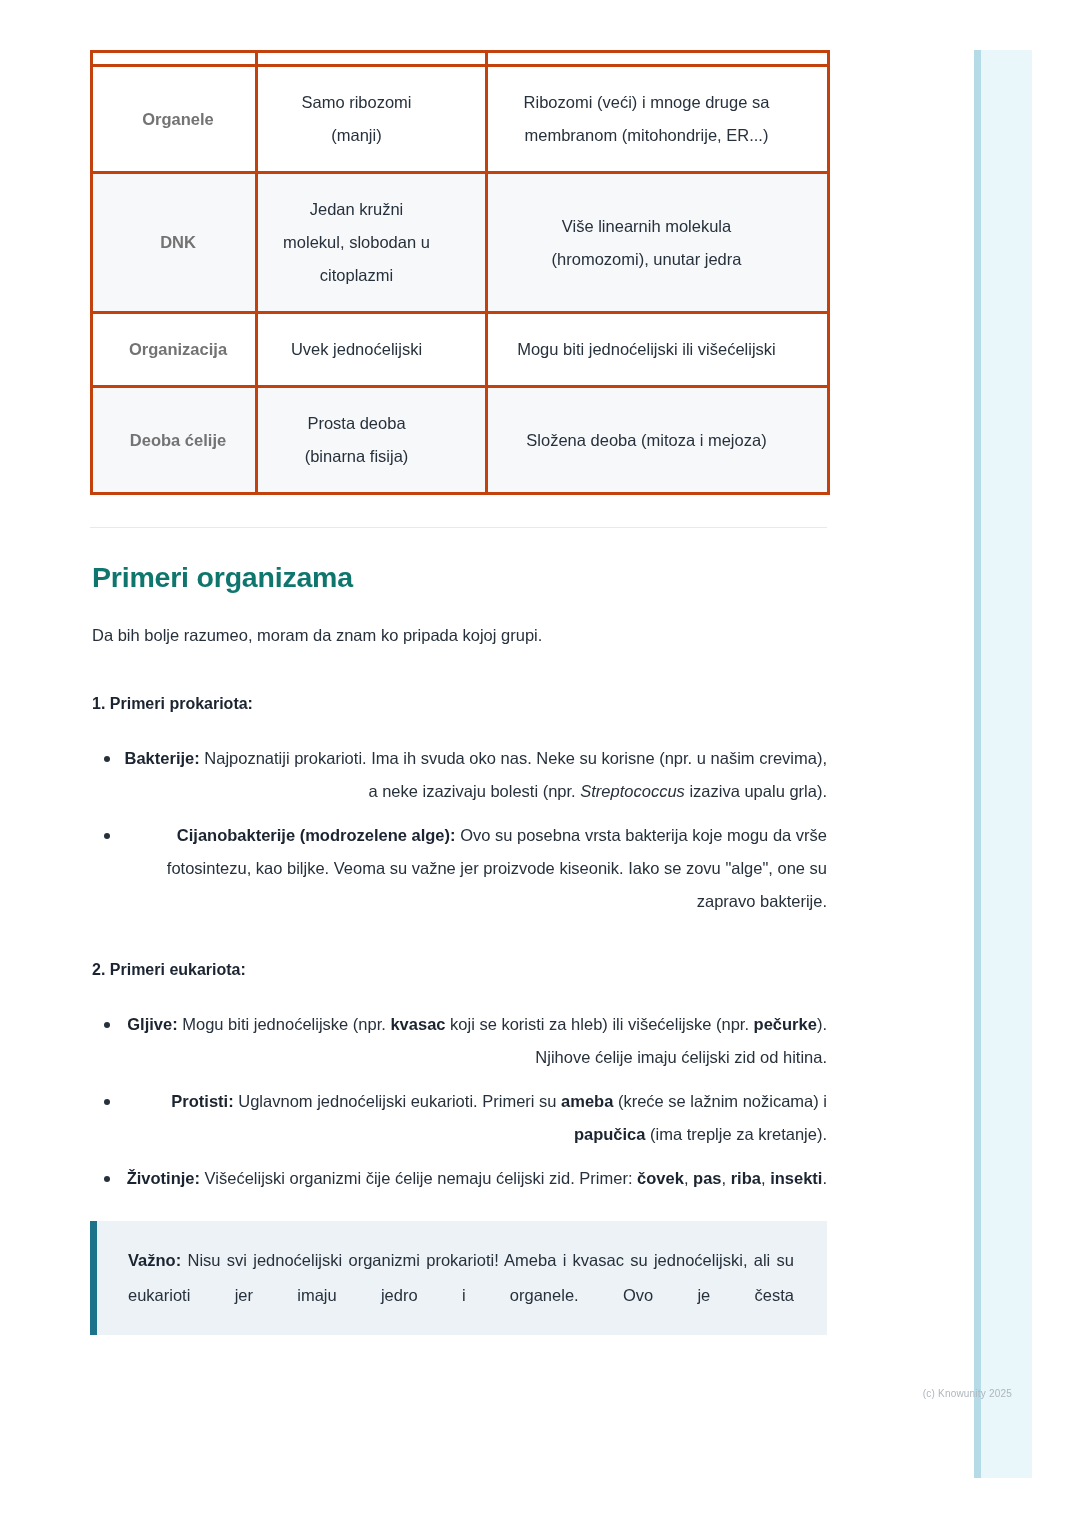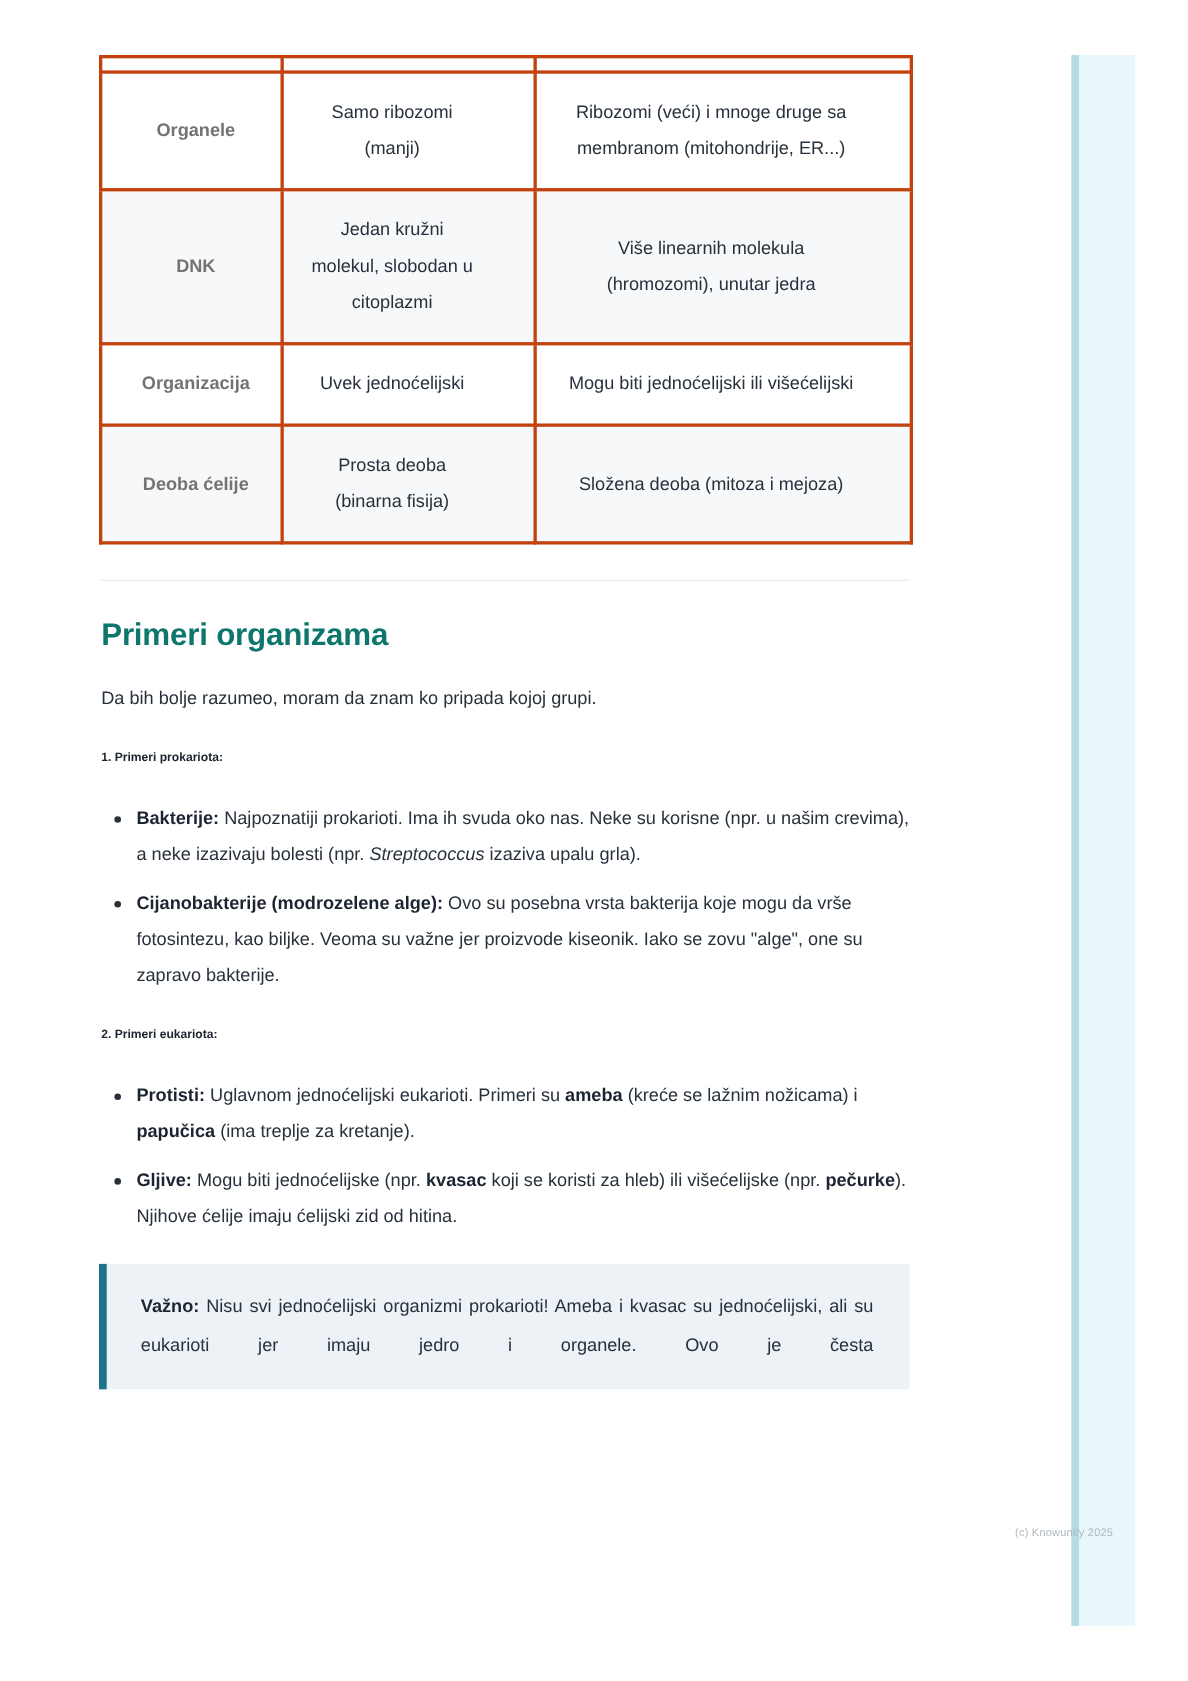--- a/index.html
+++ b/index.html
@@ -62,32 +62,33 @@
     font-weight: 700;
     color: #0f766e;
     letter-spacing: -0.2px;
   }
   p.intro {
     margin: 25px 0 0 2px;
     font-size: 16.5px;
     line-height: 33px;
   }
   p.subheading {
-    margin: 21px 0 0 2px;
-    font-size: 11px;
+    margin: 35px 0 0 2px;
+    font-size: 16px;
     line-height: 33px;
     font-weight: 700;
     color: #1b2430;
   }
 
   
   ul.bullets {
     list-style: none;
     margin: 22px 0 0 0;
     padding: 0;
+    text-align: right;
   }
   ul.bullets li {
     position: relative;
     padding-left: 34px;
     font-size: 16.5px;
     line-height: 33px;
     margin-bottom: 11px;
   }
   ul.bullets li::before {
     content: "";
@@ -192,22 +193,23 @@
     <p class="subheading">1. Primeri prokariota:</p>
 
     <ul class="bullets">
         <li><strong>Bakterije:</strong><span> Najpoznatiji prokarioti. Ima ih svuda oko nas. Neke su korisne (npr. u našim crevima), a neke izazivaju bolesti (npr. </span><em>Streptococcus</em><span> izaziva upalu grla).</span></li>
         <li><strong>Cijanobakterije (modrozelene alge):</strong><span> Ovo su posebna vrsta bakterija koje mogu da vrše fotosintezu, kao biljke. Veoma su važne jer proizvode kiseonik. Iako se zovu "alge", one su zapravo bakterije.</span></li>
       </ul>
 
     <p class="subheading">2. Primeri eukariota:</p>
 
     <ul class="bullets">
+        <li><strong>Gljive:</strong><span> Mogu biti jednoćelijske (npr. </span><strong>kvasac</strong><span> koji se koristi za hleb) ili višećelijske (npr. </span><strong>pečurke</strong><span>). Njihove ćelije imaju ćelijski zid od hitina.</span></li>
         <li><strong>Protisti:</strong><span> Uglavnom jednoćelijski eukarioti. Primeri su </span><strong>ameba</strong><span> (kreće se lažnim nožicama) i </span><strong>papučica</strong><span> (ima treplje za kretanje).</span></li>
-        <li><strong>Gljive:</strong><span> Mogu biti jednoćelijske (npr. </span><strong>kvasac</strong><span> koji se koristi za hleb) ili višećelijske (npr. </span><strong>pečurke</strong><span>). Njihove ćelije imaju ćelijski zid od hitina.</span></li>
+        <li><strong>Životinje:</strong><span> Višećelijski organizmi čije ćelije nemaju ćelijski zid. Primer: </span><strong>čovek</strong><span>, </span><strong>pas</strong><span>, </span><strong>riba</strong><span>, </span><strong>insekti</strong><span>.</span></li>
       </ul>
 
     <div class="callout">
       <p><strong>Važno:</strong><span> Nisu svi jednoćelijski organizmi prokarioti! Ameba i kvasac su jednoćelijski, ali su eukarioti jer imaju jedro i organele. Ovo je česta</span></p>
     </div>
 
   </div>
 
   <div class="side-bar"></div>
 

